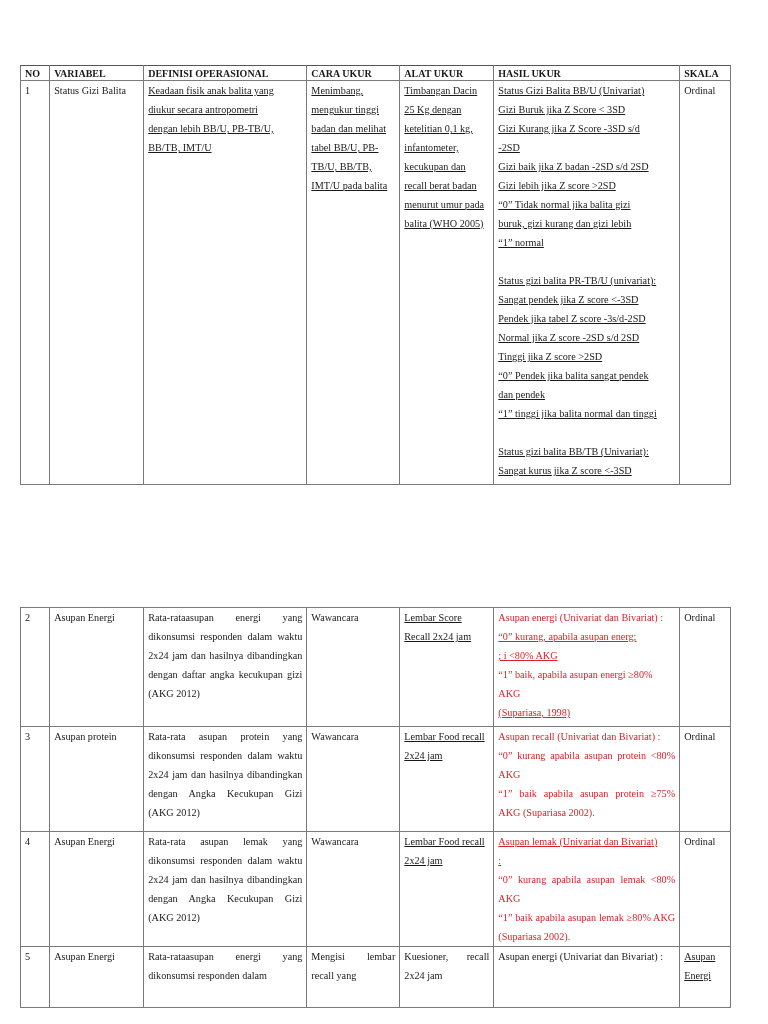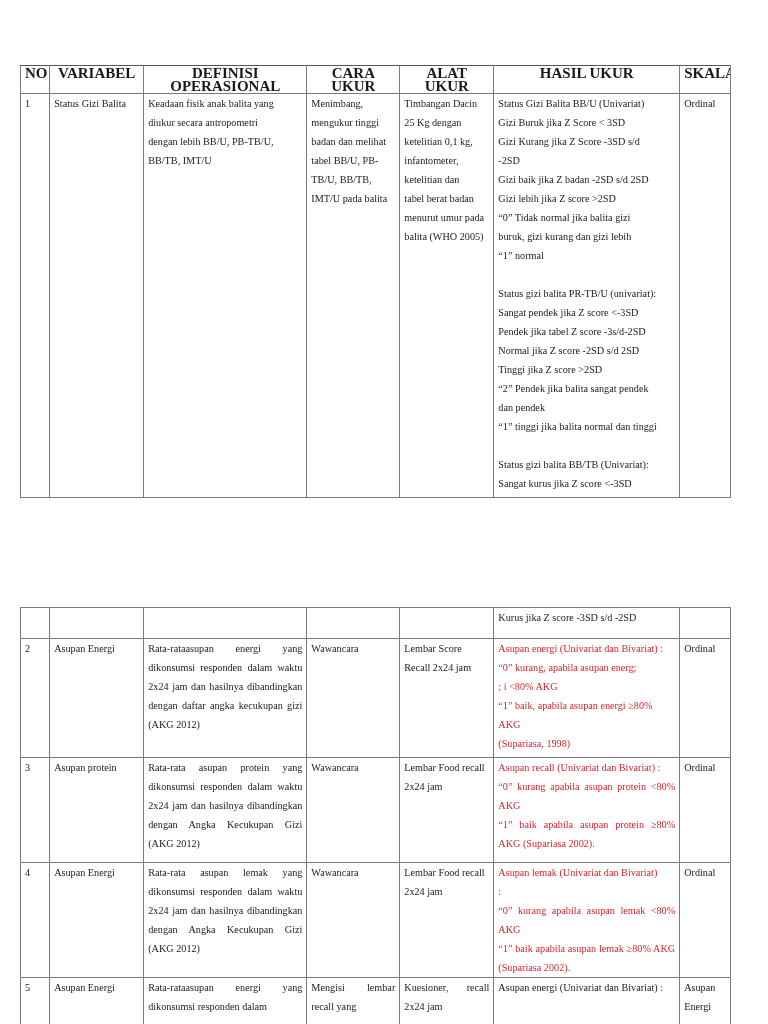--- a/index.html
+++ b/index.html
@@ -27,36 +27,36 @@
       font-size: 10.2px;
       line-height: 19px;
     }
     table.dotable td, table.dotable th {
       border: 1px solid #7a7a7a;
       vertical-align: top;
       padding: 0 4px;
       overflow: hidden;
     }
     table.dotable th {
-      text-align: center;
+      text-align: left;
       font-weight: bold;
-      font-size: 15px;
+      font-size: 10px;
       line-height: 13px;
       padding-top: 1px;
       border-top: 1px solid #555;
     }
     .col-no { width: 27px; }
     .col-var { width: 87px; }
     .col-def { width: 151px; }
     .col-cara { width: 86px; }
     .col-alat { width: 87px; }
     .col-hasil { width: 172px; }
     .col-skala { width: 47px; }
 
-    .line { display: block; white-space: nowrap; }
+    .line { display: block; white-space: nowrap; text-decoration: underline; }
     .justify { text-align: justify; text-align-last: left; }
     .red { color: #d8232a; }
     .blank-line { display: block; height: 19px; }
 
     #block1 { top: 65px; }
     #block2 { top: 607px; }
 
     .row-1 td { height: 403px; }
     .row-cont td { height: 30px; }
     .row-2 td { height: 118px; }
@@ -103,42 +103,42 @@
         <span class="line">badan dan melihat</span>
         <span class="line">tabel BB/U, PB-</span>
         <span class="line">TB/U, BB/TB,</span>
         <span class="line">IMT/U pada balita</span>
       </td>
       <td>
         <span class="line">Timbangan Dacin</span>
         <span class="line">25 Kg dengan</span>
         <span class="line">ketelitian 0,1 kg,</span>
         <span class="line">infantometer,</span>
-        <span class="line">ketelitian dan</span>
-        <span class="line">tabel berat badan</span>
+        <span class="line">kecukupan dan</span>
+        <span class="line">recall berat badan</span>
         <span class="line">menurut umur pada</span>
         <span class="line">balita (WHO 2005)</span>
       </td>
       <td>
         <span class="line">Status Gizi Balita BB/U (Univariat)</span>
         <span class="line">Gizi Buruk jika Z Score &lt; 3SD</span>
         <span class="line">Gizi Kurang jika Z Score -3SD s/d</span>
         <span class="line">-2SD</span>
         <span class="line">Gizi baik jika Z badan -2SD s/d 2SD</span>
         <span class="line">Gizi lebih jika Z score &gt;2SD</span>
         <span class="line">“0” Tidak normal jika balita gizi</span>
         <span class="line">buruk, gizi kurang dan gizi lebih</span>
         <span class="line">“1” normal</span>
         <span class="blank-line"></span>
         <span class="line">Status gizi balita PR-TB/U (univariat):</span>
         <span class="line">Sangat pendek jika Z score &lt;-3SD</span>
         <span class="line">Pendek jika tabel Z score -3s/d-2SD</span>
         <span class="line">Normal jika Z score -2SD s/d 2SD</span>
         <span class="line">Tinggi jika Z score &gt;2SD</span>
-        <span class="line">“2” Pendek jika balita sangat pendek</span>
+        <span class="line">“0” Pendek jika balita sangat pendek</span>
         <span class="line">dan pendek</span>
         <span class="line">“1” tinggi jika balita normal dan tinggi</span>
         <span class="blank-line"></span>
         <span class="line">Status gizi balita BB/TB (Univariat):</span>
         <span class="line">Sangat kurus jika Z score &lt;-3SD</span>
       </td>
       <td>Ordinal</td>
     </tr>
   </tbody>
     </table>
@@ -149,29 +149,20 @@
     <colgroup>
       <col class="col-no">
         <col class="col-var">
         <col class="col-def">
         <col class="col-cara">
         <col class="col-alat">
         <col class="col-hasil">
         <col class="col-skala">
     </colgroup>
     <tbody>
-        <tr class="row-cont">
-      <td></td>
-      <td></td>
-      <td></td>
-      <td></td>
-      <td></td>
-      <td>Kurus jika Z score -3SD s/d -2SD</td>
-      <td></td>
-    </tr>
 
     <tr class="row-2">
       <td>2</td>
       <td>Asupan Energi</td>
       <td class="justify">Rata-rataasupan energi yang dikonsumsi responden dalam waktu 2x24 jam dan hasilnya dibandingkan dengan daftar angka kecukupan gizi (AKG 2012)</td>
       <td>Wawancara</td>
       <td>
         <span class="line">Lembar Score</span>
         <span class="line">Recall 2x24 jam</span>
       </td>
@@ -190,21 +181,21 @@
       <td>Asupan protein</td>
       <td class="justify">Rata-rata asupan protein yang dikonsumsi responden dalam waktu 2x24 jam dan hasilnya dibandingkan dengan Angka Kecukupan Gizi (AKG 2012)</td>
       <td>Wawancara</td>
       <td>
         <span class="line">Lembar Food recall</span>
         <span class="line">2x24 jam</span>
       </td>
       <td class="red justify">
         <span style="display:block" class="justify">Asupan recall (Univariat dan Bivariat) :</span>
         <span style="display:block" class="justify">“0” kurang apabila asupan protein &lt;80% AKG</span>
-        <span style="display:block" class="justify">“1” baik apabila asupan protein ≥80% AKG (Supariasa 2002).</span>
+        <span style="display:block" class="justify">“1” baik apabila asupan protein ≥75% AKG (Supariasa 2002).</span>
       </td>
       <td>Ordinal</td>
     </tr>
 
     <tr class="row-4">
       <td>4</td>
       <td>Asupan Energi</td>
       <td class="justify">Rata-rata asupan lemak yang dikonsumsi responden dalam waktu 2x24 jam dan hasilnya dibandingkan dengan Angka Kecukupan Gizi (AKG 2012)</td>
       <td>Wawancara</td>
       <td>

